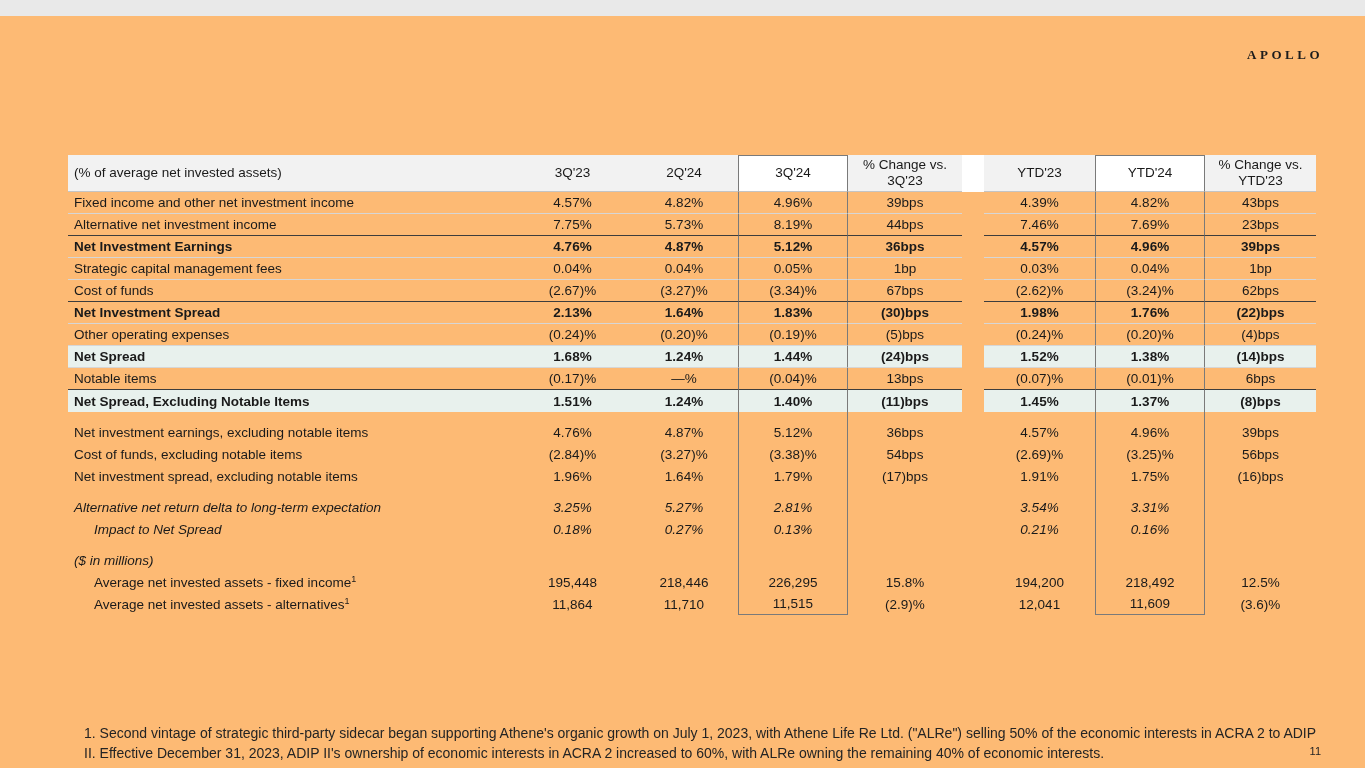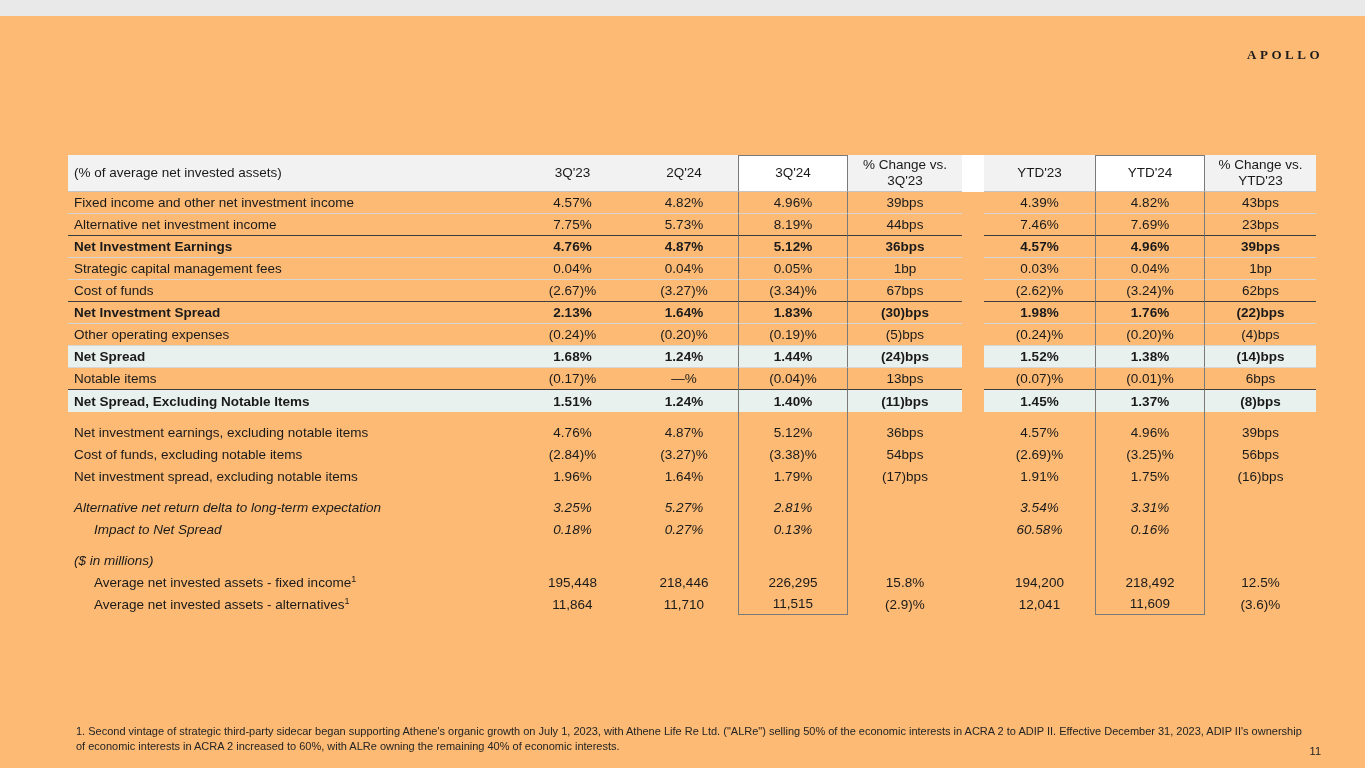--- a/index.html
+++ b/index.html
@@ -47,22 +47,22 @@
   td.bx{border-left:1px solid var(--box);border-right:1px solid var(--box);}
   td.bxend{border-bottom:1px solid var(--box) !important;}
   tr.b-thin td:not(.sp){border-bottom:1px solid var(--thin);}
   tr.b-strong td:not(.sp){border-bottom:1.5px solid var(--strong);}
   tr.bold td{font-weight:700;}
   tr.it td{font-style:italic;}
   tr.hl td:not(.sp){background:var(--mint);}
   tr.gap td{height:9px;border-bottom:none;}
   sup{font-size:9px;vertical-align:super;line-height:0;}
   .footnote{
-    position:absolute;left:76px;top:708px;width:1236px;
-    font-size:11px;line-height:1.4;color:#242424;
+    position:absolute;left:84px;top:708px;width:1236px;
+    font-size:14px;line-height:1.4;color:#242424;
   }
   .pagenum{
     position:absolute;top:729px;right:44px;font-size:11px;color:#242424;
   }
 </style>
 </head>
 <body>
 
 <div class="slide">
   <div class="logo">APOLLO</div>
@@ -269,21 +269,21 @@
           <td class="num bx">3.31%</td>
           <td class="num"></td>
         </tr>
         <tr class="it b-none">
           <td class="lbl ind">Impact to Net Spread</td>
           <td class="num">0.18%</td>
           <td class="num">0.27%</td>
           <td class="num bx">0.13%</td>
           <td class="num"></td>
           <td class="sp"></td>
-          <td class="num">60.58%</td>
+          <td class="num">0.21%</td>
           <td class="num bx">0.16%</td>
           <td class="num"></td>
         </tr>
         <tr class="gap">
           <td class="lbl"></td>
           <td class="num"></td>
           <td class="num"></td>
           <td class="num bx"></td>
           <td class="num"></td>
           <td class="sp"></td>

